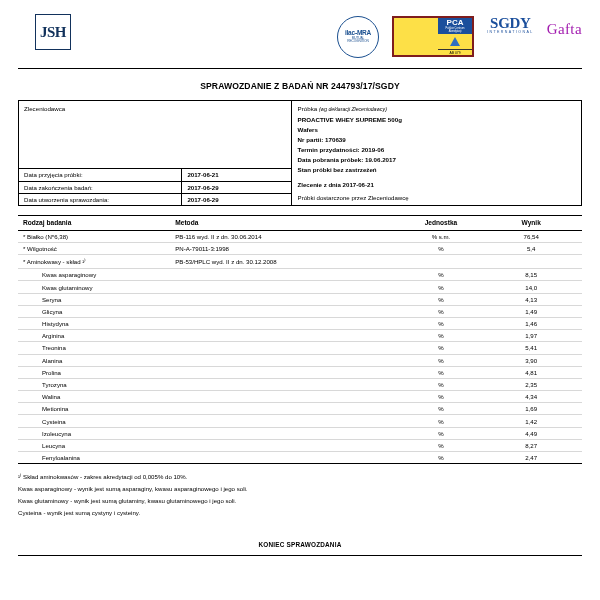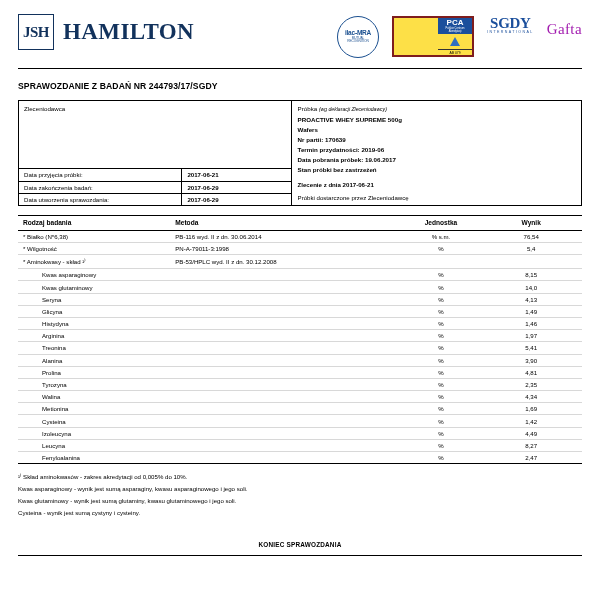--- a/index.html
+++ b/index.html
@@ -22,20 +22,21 @@
     box-sizing: border-box;
     padding: 14px 18px 0 18px;
   }
 
   
   .header {
     display: flex;
     align-items: flex-start;
     justify-content: space-between;
     height: 52px;
+    margin-left: 17px;
   }
   .brand {
     display: flex;
     align-items: center;
     gap: 9px;
   }
   .brand-mark {
     width: 34px;
     height: 34px;
     border: 1.6px solid #12325c;
@@ -141,21 +142,21 @@
     letter-spacing: 0.4px;
     padding-top: 5px;
   }
   .rule {
     border-top: 1px solid #000;
     margin-top: 2px;
   }
 
   
   .doc-title {
-    text-align: left;
+    text-align: center;
     font-size: 8.6px;
     font-weight: bold;
     margin: 12px 0 9px 0;
     letter-spacing: 0.1px;
   }
 
   
   .info {
     display: flex;
     border: 1px solid #000;
@@ -243,21 +244,20 @@
   }
 </style>
 </head>
 <body>
 
 <div class="page">
 
   <div class="header">
     <div class="brand">
       <div class="brand-mark">JSH</div>
-      <div class="brand-name">HAMILTON</div>
     </div>
     <div class="accreds">
       <div class="acc">
         <div class="ilac">
           <div class="ilac-t1">ilac-MRA</div>
           <div class="ilac-t2">MUTUAL<br>RECOGNITION</div>
         </div>
       </div>
       <div class="acc">
         <div class="pca-box">

